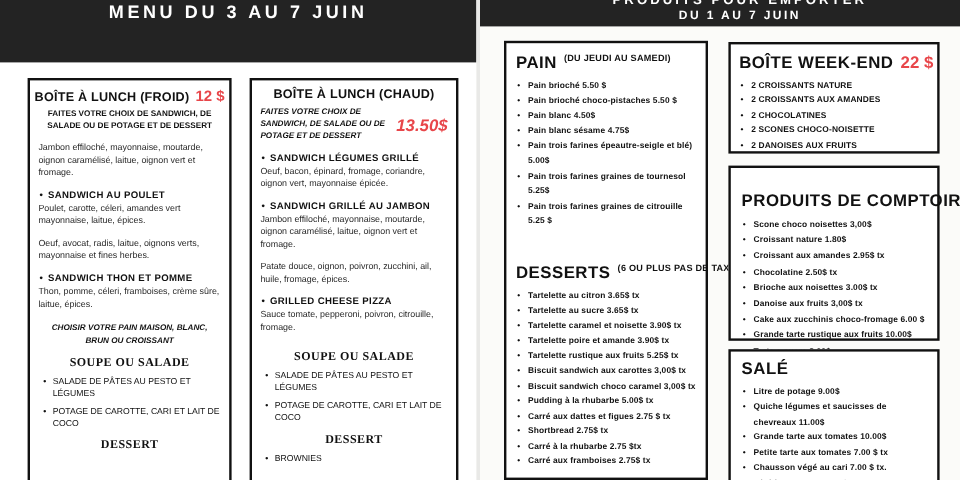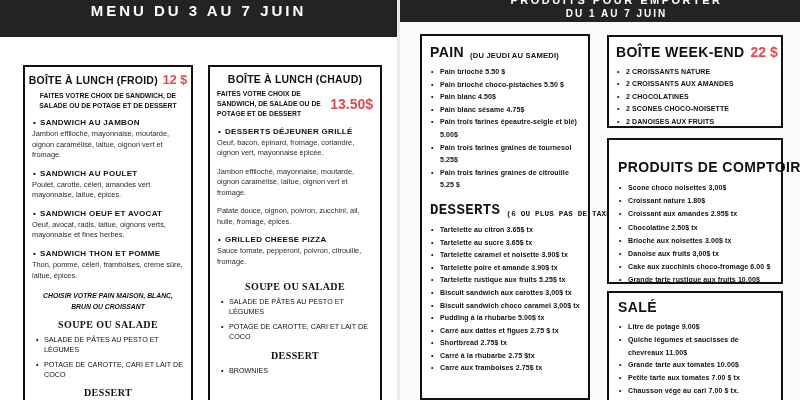--- a/index.html
+++ b/index.html
@@ -9,97 +9,95 @@
     background:#e9e9e7;
     display:flex;
     color:#111;
   }
   .page { position:relative; height:400px; overflow:hidden; background:#fff; flex:0 0 auto; }
   .page-left  { width:397px; margin-right:3px; }
   .page-right { width:433px; background:#fbfbf9; }
 
   
   .bar { background:#232323; color:#fff; text-align:center; font-weight:bold; overflow:hidden; }
-  .bar-left  { height:37px; }
+  .bar-left  { height:52px; }
   .bar-left .bar-title { font-size:15px; letter-spacing:3px; line-height:19px; padding-top:1px; white-space:nowrap; }
   .bar-right { height:22px; }
   .bar-right .bar-line1 { font-size:11px; letter-spacing:2.5px; line-height:14px; margin-top:-7px; white-space:nowrap; }
   .bar-right .bar-line2 { font-size:10px; letter-spacing:2px;  line-height:14px; white-space:nowrap; }
 
   
   .box { position:absolute; background:#fff; border:2px solid #111; }
 
   
   #box-froid { left:23px;  top:65px; width:170px; height:360px; padding:6px 7px; }
   #box-chaud { left:208px; top:65px; width:174px; height:360px; padding:6px 7px; }
 
   .lunch-title-row { display:flex; justify-content:center; align-items:baseline; gap:5px; white-space:nowrap; margin-bottom:4px; }
   .lunch-title { font-size:10.5px; font-weight:bold; letter-spacing:.2px; }
   .price-red   { color:var(--red); font-weight:bold; font-size:12.5px; }
   .lunch-sub   { font-size:6.8px; font-weight:bold; text-align:center; line-height:1.5; margin-bottom:7px; }
-  .lunch-sub-row { display:flex; align-items:center; gap:4px; margin-bottom:7px; }
+  .lunch-sub-row { display:flex; align-items:center; gap:4px; margin-bottom:7px;font-style:italic; }
   .lunch-sub-row .lunch-sub { margin-bottom:0; text-align:left; flex:1; }
   .lunch-sub-row .price-red { font-size:14px; }
 
   .menu-item { margin-bottom:8px; }
   .mi-name { font-size:8px; font-weight:bold; letter-spacing:.3px; padding-left:8px; position:relative; margin-bottom:2px; }
   .mi-name::before { content:"•"; position:absolute; left:1px; }
   .mi-desc { font-size:7.4px; color:#2a2a2a; line-height:1.42; }
 
   .note { font-size:6.8px; font-weight:bold; font-style:italic; text-align:center; line-height:1.55; margin:10px 4px 6px; }
   .sec-heading { font-size:10px; font-weight:bold; text-align:center; letter-spacing:.4px; margin:7px 0 5px;font-family:Liberation Serif, serif; }
   ul.small-list { list-style:none; }
   ul.small-list li { font-size:7.2px; line-height:1.4; padding-left:12px; position:relative; margin-bottom:5px; }
   ul.small-list li::before { content:"•"; position:absolute; left:4px; font-weight:bold; }
 
   
   #box-painDesserts { left:20px;  top:34px;  width:170px; height:366px; padding:8px 8px; }
   #box-weekend      { left:207px; top:35px;  width:176px; height:93px;  padding:7px 7px; }
   #box-comptoir     { left:207px; top:138px; width:176px; height:146px; padding:19px 9px; }
   #box-sale         { left:207px; top:291px; width:176px; height:120px; padding:6px 9px; }
 
-  .r-title-row { display:flex; align-items:flex-end; gap:6px; margin-bottom:6px; white-space:nowrap; }
+  .r-title-row { display:flex; align-items:flex-start; gap:6px; margin-bottom:6px; white-space:nowrap; }
   .r-title { font-size:14px; font-weight:bold; letter-spacing:.4px; }
   .r-title-sub { font-size:7.6px; font-weight:bold; letter-spacing:.2px; }
   .r-title-row .price-red { font-size:14px; }
 
   ul.r-list { list-style:none; }
   ul.r-list li { font-size:7px; font-weight:bold; letter-spacing:.1px; line-height:12.8px; padding-left:10px; position:relative; }
   ul.r-list li::before { content:"•"; position:absolute; left:1px; }
   ul.r-list.caps li { text-transform:uppercase; line-height:12.4px; }
   #box-painDesserts ul.r-list li { line-height:12.6px; }
-  #box-painDesserts .r-title-row.second { margin-top:10px;font-family:Liberation Mono, monospace; }
+  #box-painDesserts .r-title-row.second { margin-top:27px; }
   #box-comptoir ul.r-list li { line-height:13.2px; }
   #box-sale ul.r-list li { line-height:12.8px; }
 </style>
 </head>
 <body>
 
 <section class="page page-left">
   <header class="bar bar-left">
     <div class="bar-title">MENU DU 3 AU 7 JUIN</div>
   </header>
 
   <div class="box" id="box-froid">
     <div class="lunch-title-row">
       <span class="lunch-title">BOÎTE À LUNCH (FROID)</span>
       <span class="price-red">12 $</span>
     </div>
     <p class="lunch-sub">FAITES VOTRE CHOIX DE  SANDWICH, DE SALADE OU DE POTAGE ET DE DESSERT</p>
 
     <div class="menu-item">
-      <div class="mi-name">SANDWICH AU JAMBON</div>
       <div class="mi-desc">Jambon effiloché, mayonnaise, moutarde, oignon caramélisé, laitue, oignon vert et fromage.</div>
     </div>
     <div class="menu-item">
       <div class="mi-name">SANDWICH AU POULET</div>
       <div class="mi-desc">Poulet, carotte, céleri, amandes vert mayonnaise, laitue, épices.</div>
     </div>
     <div class="menu-item">
-      <div class="mi-name">SANDWICH OEUF ET AVOCAT</div>
       <div class="mi-desc">Oeuf, avocat, radis, laitue, oignons verts, mayonnaise et fines herbes.</div>
     </div>
     <div class="menu-item">
       <div class="mi-name">SANDWICH THON ET POMME</div>
       <div class="mi-desc">Thon, pomme, céleri, framboises, crème sûre, laitue, épices.</div>
     </div>
 
     <p class="note">CHOISIR VOTRE PAIN MAISON, BLANC, BRUN OU CROISSANT</p>
 
     <h4 class="sec-heading">SOUPE OU SALADE</h4>
@@ -115,24 +113,25 @@
   <div class="box" id="box-chaud">
     <div class="lunch-title-row">
       <span class="lunch-title">BOÎTE À LUNCH (CHAUD)</span>
     </div>
     <div class="lunch-sub-row">
       <p class="lunch-sub">FAITES VOTRE CHOIX DE SANDWICH, DE SALADE OU DE POTAGE ET DE DESSERT</p>
       <span class="price-red">13.50$</span>
     </div>
 
     <div class="menu-item">
-      <div class="mi-name">DESSERTS DÉJEUNER GRILLÉ</div>
+      <div class="mi-name">SANDWICH LÉGUMES GRILLÉ</div>
       <div class="mi-desc">Oeuf, bacon, épinard, fromage, coriandre, oignon vert, mayonnaise épicée.</div>
     </div>
     <div class="menu-item">
+      <div class="mi-name">SANDWICH GRILLÉ AU JAMBON</div>
       <div class="mi-desc">Jambon effiloché, mayonnaise, moutarde, oignon caramélisé, laitue, oignon vert et fromage.</div>
     </div>
     <div class="menu-item">
       <div class="mi-desc">Patate douce, oignon, poivron, zucchini, ail, huile, fromage, épices.</div>
     </div>
     <div class="menu-item">
       <div class="mi-name">GRILLED CHEESE PIZZA</div>
       <div class="mi-desc">Sauce tomate, pepperoni, poivron, citrouille, fromage.</div>
     </div>
 

